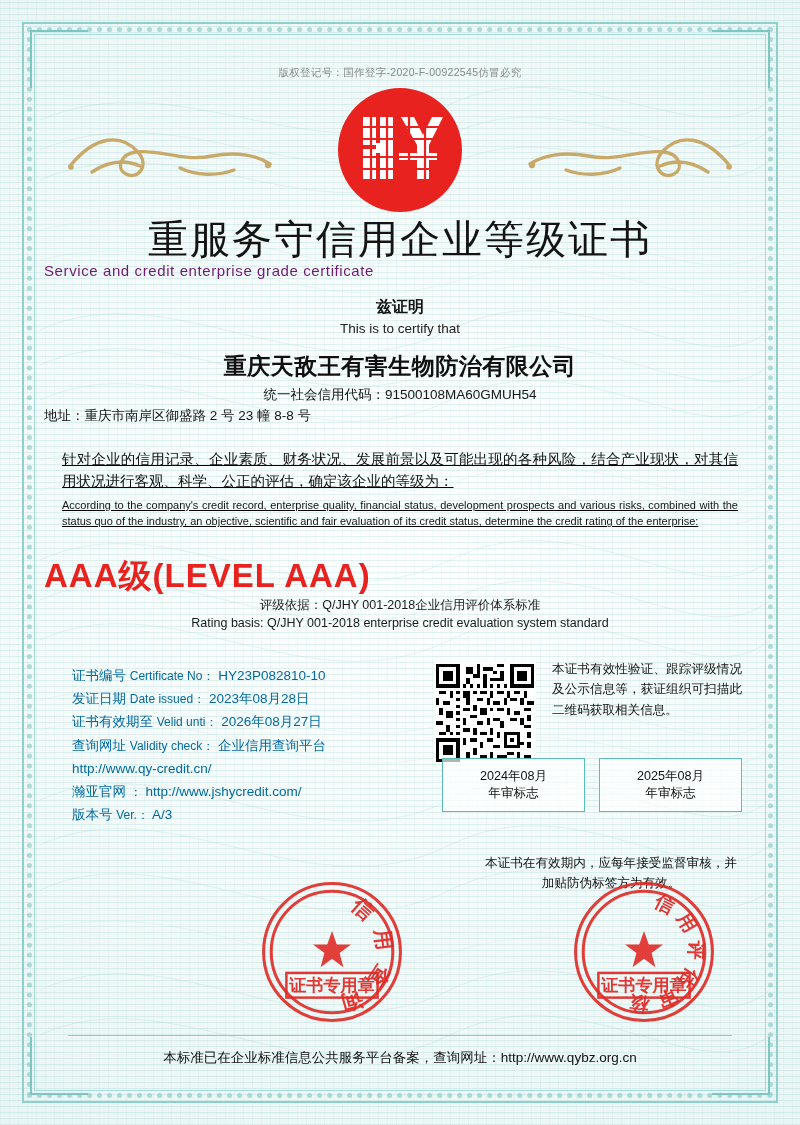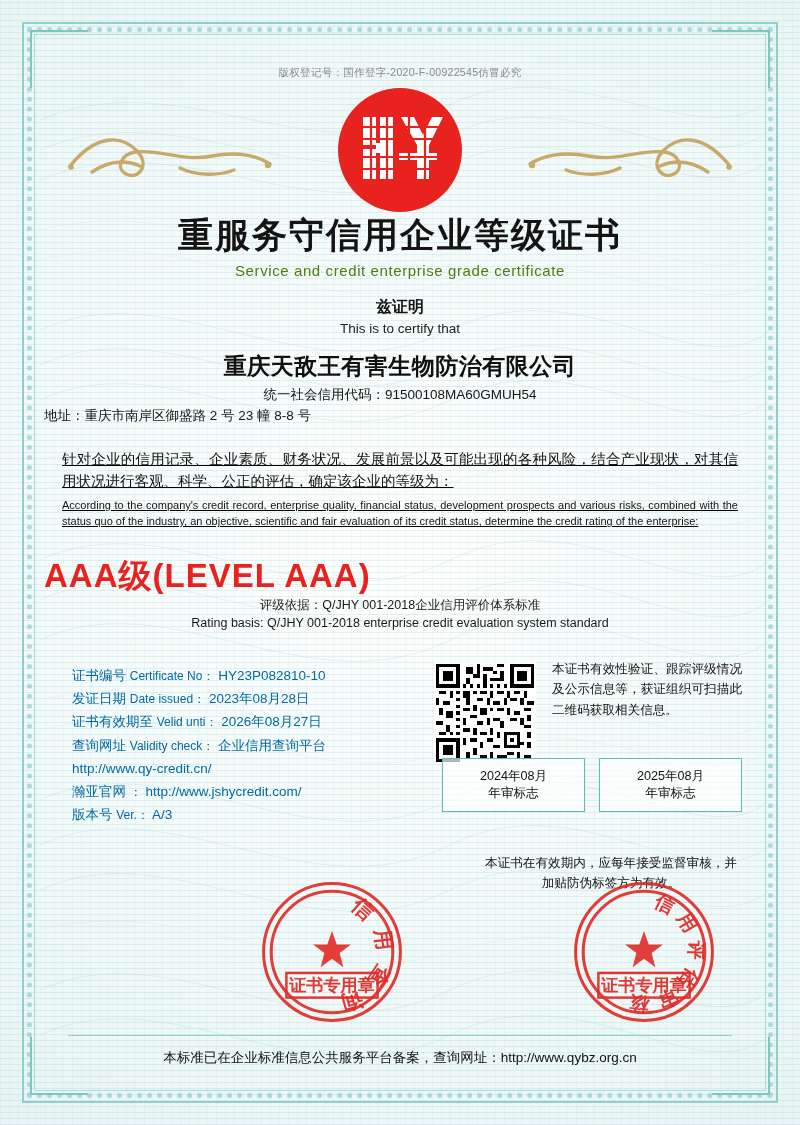--- a/index.html
+++ b/index.html
@@ -91,31 +91,31 @@
     background: #e8231f;
     display: flex; align-items: center; justify-content: center;
   }
   .logo-glyph { width: 86px; height: 74px; }
 
   
   .title-cn {
     position: absolute;
     top: 168px; left: 0; right: 0;
     text-align: center;
-    font-size: 35px;
-    font-weight: bold;
+    font-size: 40px;
+    font-weight: normal;
     letter-spacing: 2px;
     color: #141414;
   }
   .title-en {
     position: absolute;
     top: 218px; left: 0; right: 0;
-    text-align: center;
+    text-align: left;
     font-size: 15px;
-    color: #4d7c0f;
+    color: #701a75;
     letter-spacing: 0.6px;
   }
 
   .certify-cn {
     position: absolute;
     top: 253px; left: 0; right: 0;
     text-align: center;
     font-size: 16px;
     font-weight: bold;
     color: #141414;

